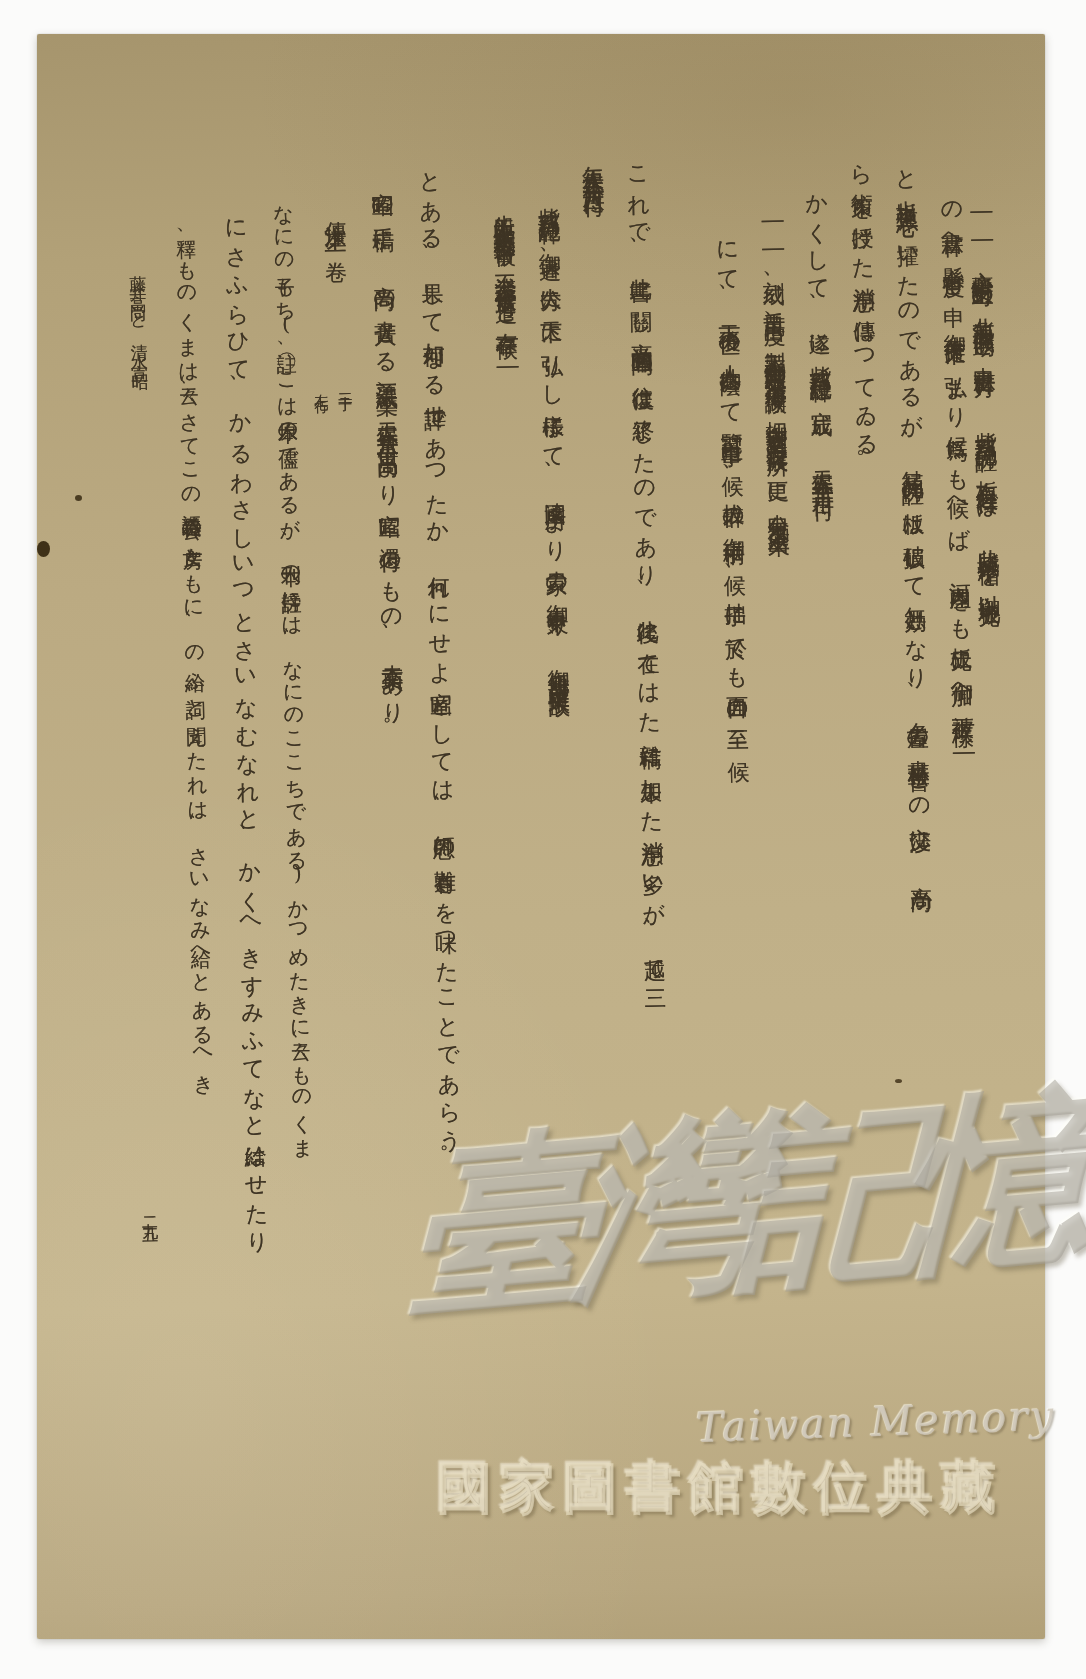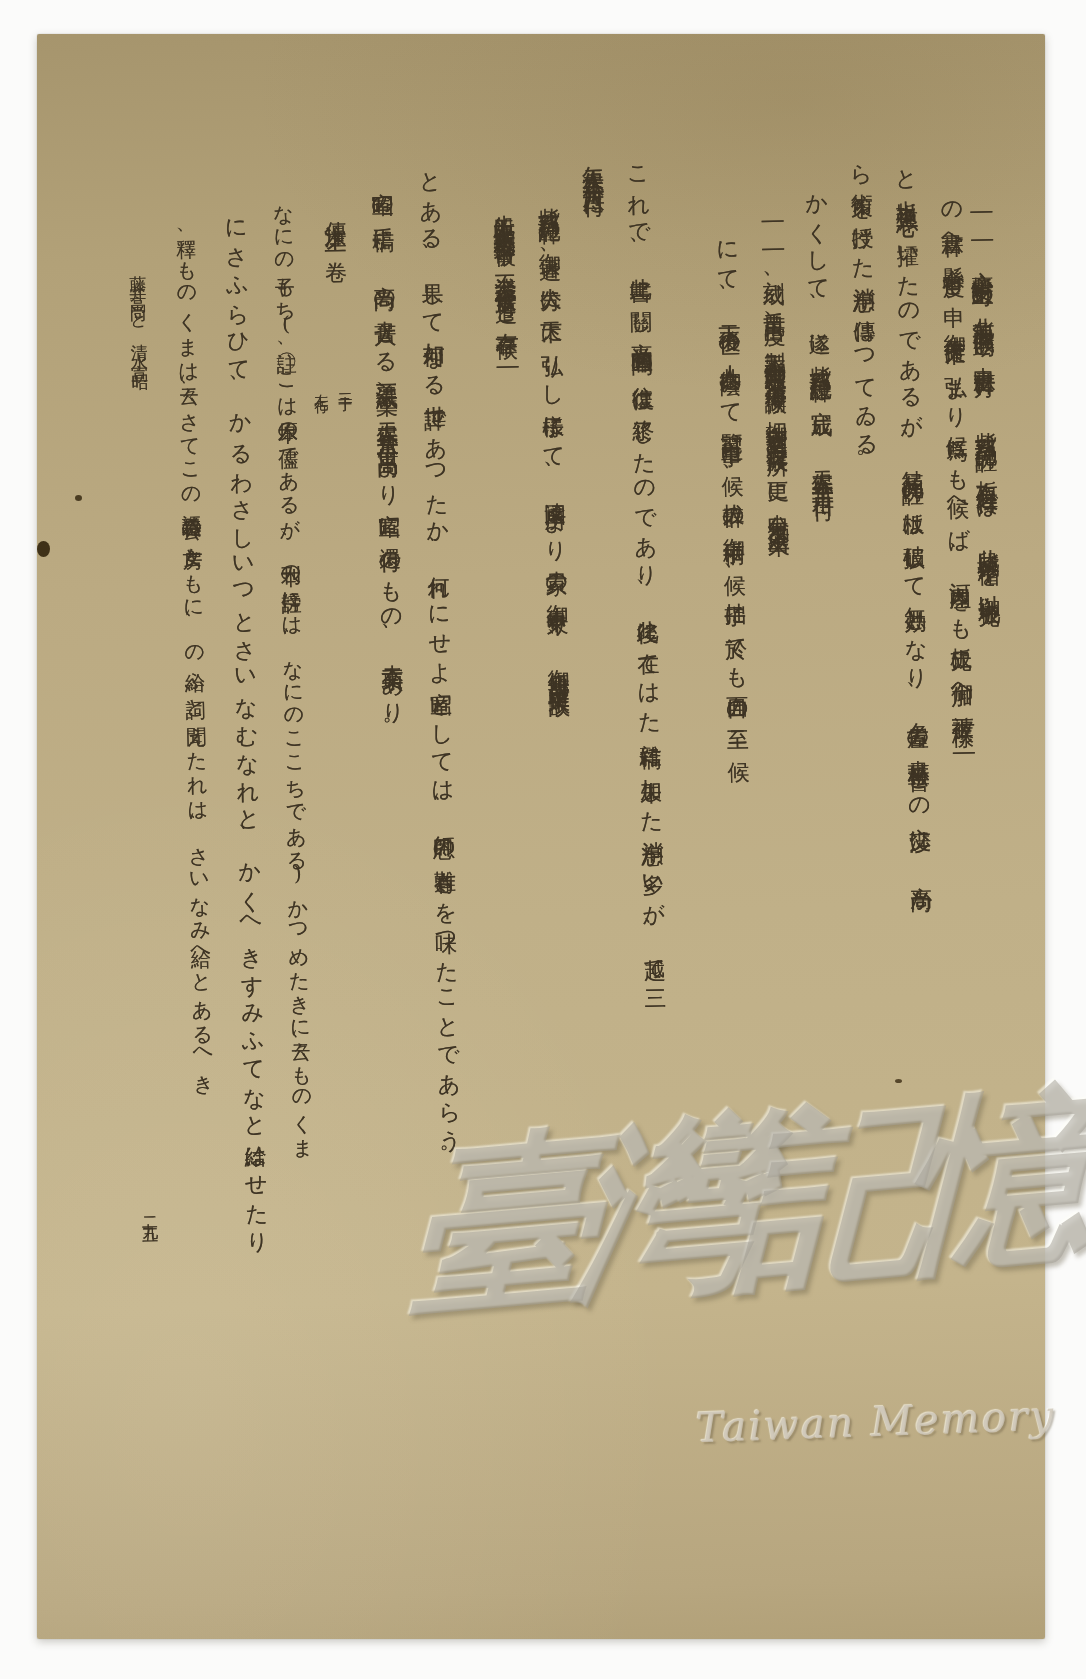--- a/index.html
+++ b/index.html
@@ -88,16 +88,17 @@
       <div class="col" style="left: 322px; top: 378px; font-size: 14px; letter-spacing: 3px;">左七行</div>
       <div class="col" style="left: 284px; top: 186px; font-size: 20px; letter-spacing: 1px;">なにの子もち(〇註、こは原本の儘であるが、刊本の傍註には、なにのここちである)かつめたきに云々、ものゝくま</div>
       <div class="col" style="left: 234px; top: 198px;">にさふらひて、かゝるわさしいつとさいなむなれと、かくへきすみふてなと給はせたり</div>
       <div class="col" style="left: 186px; top: 216px; font-size: 20px; letter-spacing: 2px;">釋、ものゝくまは云々、さてこの語道長公の女房ともに、の給ふ詞と聞えたれは、さいなみ給へとゝあるへき</div>
       <div class="col" style="left: 139px; top: 253px; font-size: 17px; letter-spacing: 10px;">藤井高尚と清水宣昭</div>
       <div class="col" style="left: 131px; top: 1197px; font-size: 16px; letter-spacing: 5px;">二九五</div>
     </div>
 
   <div id="wm-calligraphy">臺灣記憶</div>
   <div id="wm-latin">Taiwan Memory</div>
+  <div id="wm-emboss">國家圖書館數位典藏</div>
 <div class="speck" style="left: 75px; top: 495px; width: 7px; height: 6px; background: rgb(74, 60, 34);"></div>
     <div class="speck" style="left: 37px; top: 541px; width: 13px; height: 16px; background: rgb(63, 49, 24);"></div>
     <div class="speck" style="left: 895px; top: 1079px; width: 7px; height: 4px; background: rgb(85, 70, 42);"></div>
   </div>
 
 </body></html>

